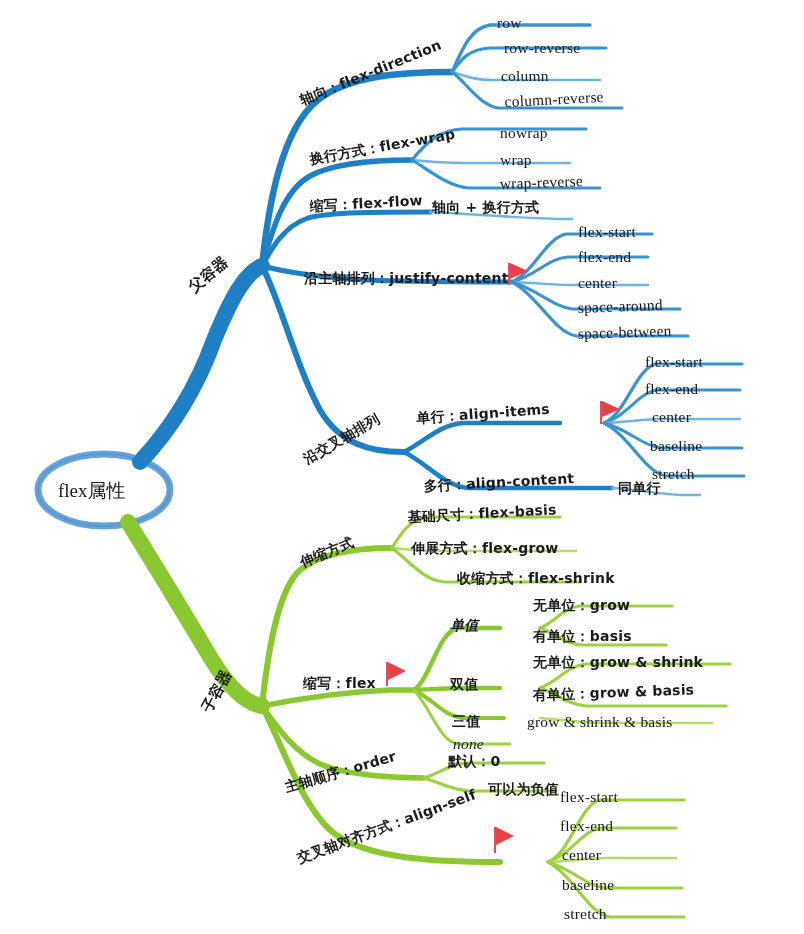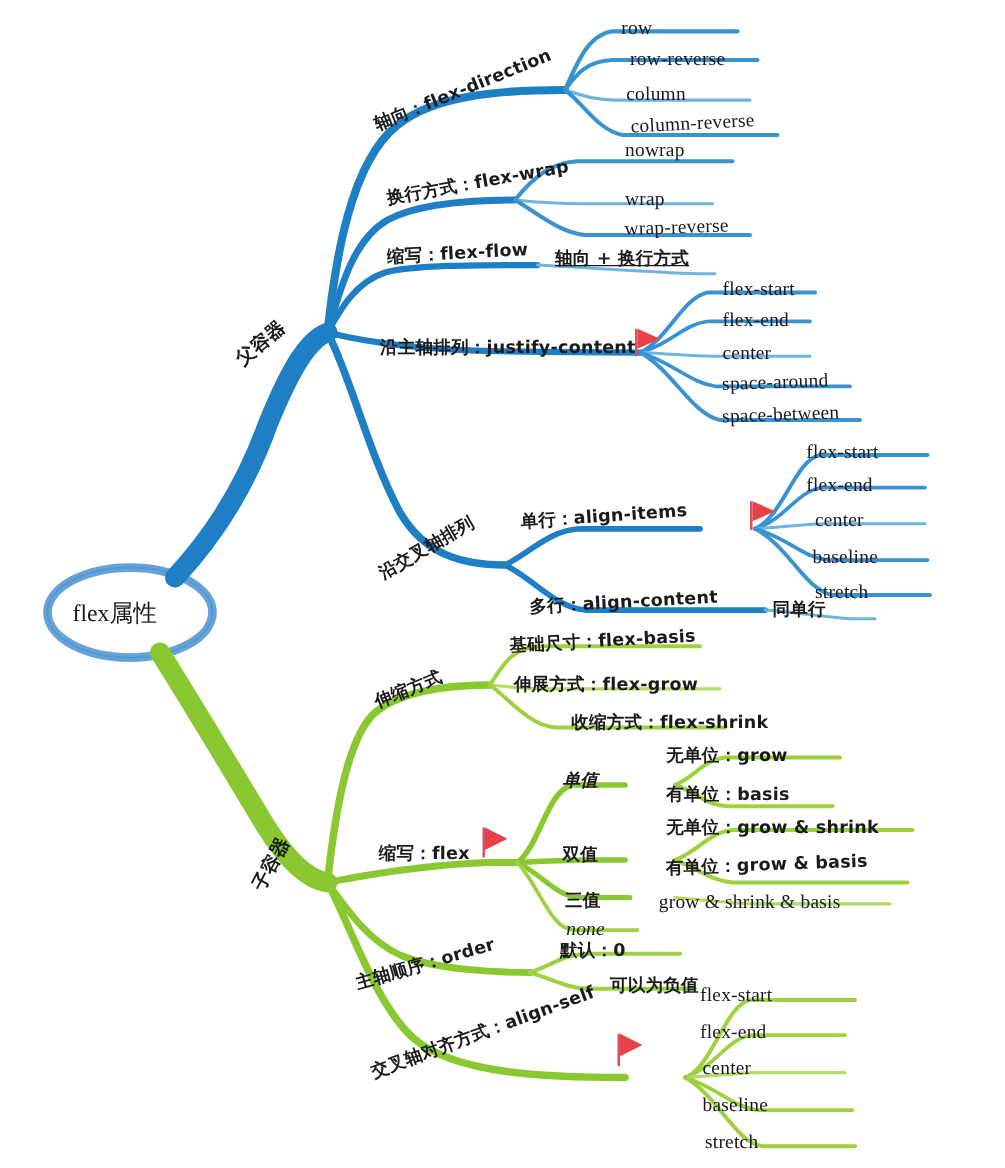--- a/index.html
+++ b/index.html
@@ -161,26 +161,26 @@
 
   <div class="node-label mix" style="left:303px; top:93px; transform:rotate(-22deg);">轴向：flex-direction</div>
 
   <div class="node-label leaf" style="left:497px; top:15px;">row</div>
   <div class="node-label leaf" style="left:504px; top:40px;text-align:right;">row-reverse</div>
   <div class="node-label leaf" style="left:501px; top:68px;">column</div>
   <div class="node-label leaf" style="left:505px; top:94px; transform:rotate(-3deg);">column-reverse</div>
 
   <div class="node-label mix" style="left:311px; top:152px; transform:rotate(-10deg);">换行方式：flex-wrap</div>
 
-  <div class="node-label leaf" style="left:500px; top:113px;">nowrap</div>
+  <div class="node-label leaf" style="left:500px; top:125px;">nowrap</div>
   <div class="node-label leaf" style="left:500px; top:152px;">wrap</div>
   <div class="node-label leaf" style="left:500px; top:176px; transform:rotate(-2deg);">wrap-reverse</div>
 
   <div class="node-label mix" style="left:310px; top:199px; transform:rotate(-3deg);">缩写：flex-flow</div>
-  <div class="node-label cn" style="left:444px; top:200px;text-decoration:underline;">轴向 + 换行方式</div>
+  <div class="node-label cn" style="left:432px; top:200px;">轴向 + 换行方式</div>
 
   <div class="node-label mix" style="left:304px; top:271px;">沿主轴排列：justify-content</div>
 
   <div class="node-label leaf" style="left:578px; top:224px;">flex-start</div>
   <div class="node-label leaf" style="left:578px; top:249px;">flex-end</div>
   <div class="node-label leaf" style="left:578px; top:275px;">center</div>
   <div class="node-label leaf" style="left:578px; top:300px; transform:rotate(-2deg);">space-around</div>
   <div class="node-label leaf" style="left:578px; top:326px; transform:rotate(-2deg);">space-between</div>
 
   <div class="node-label cn" style="left:308px; top:452px; transform:rotate(-30deg);">沿交叉轴排列</div>

